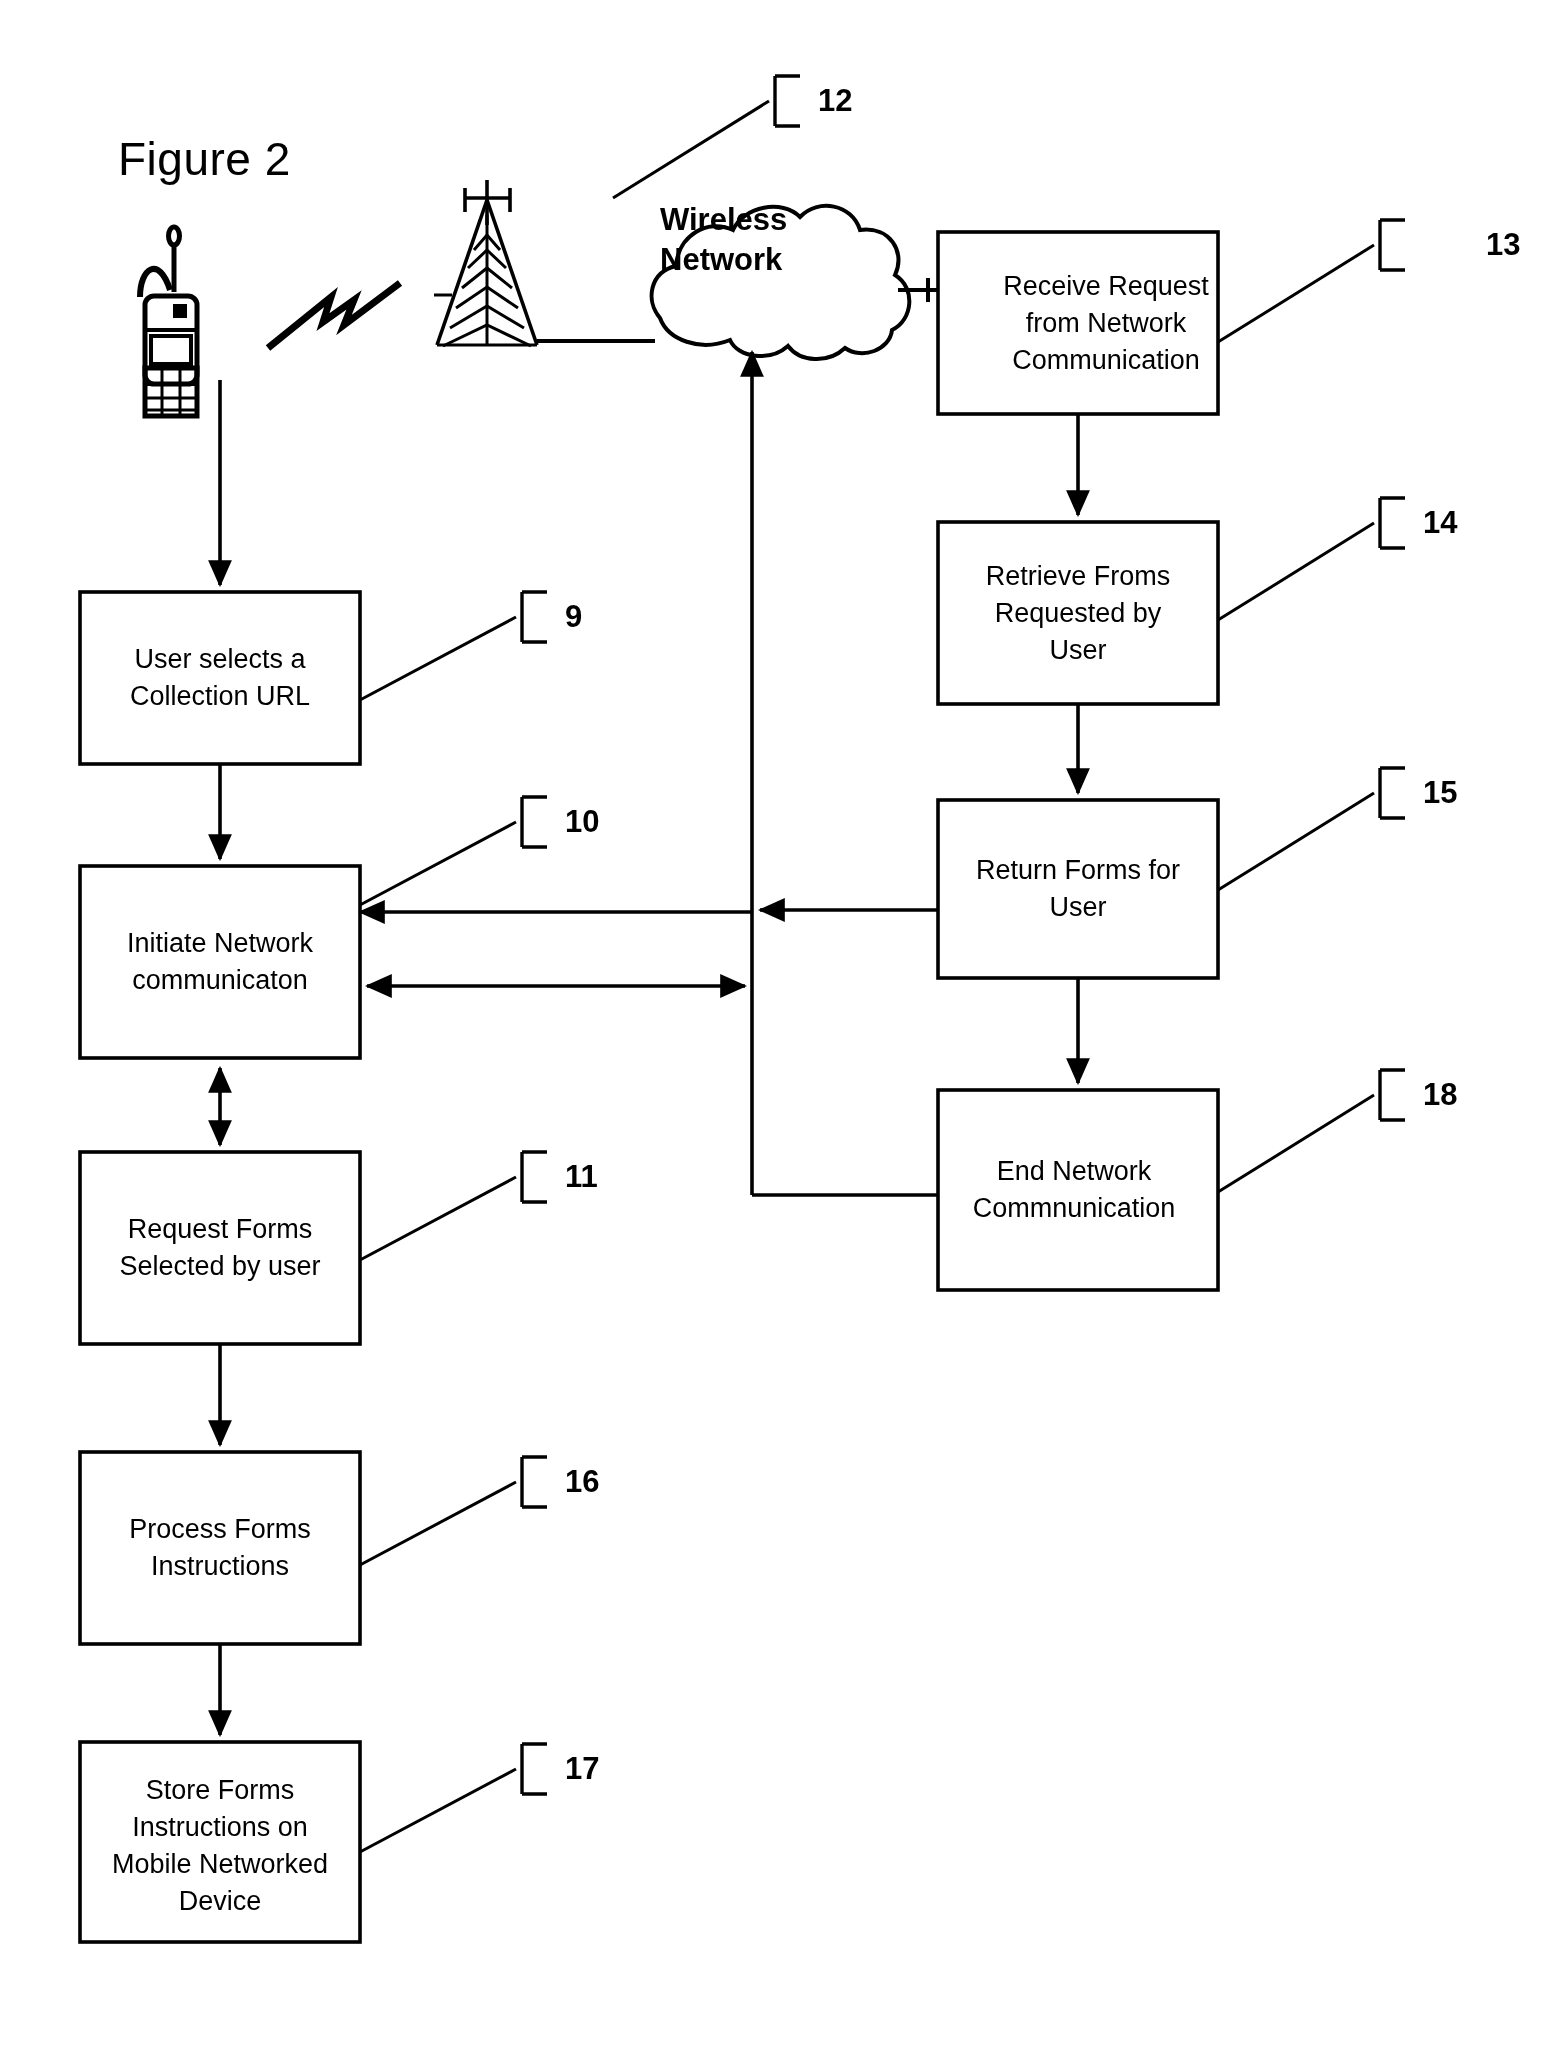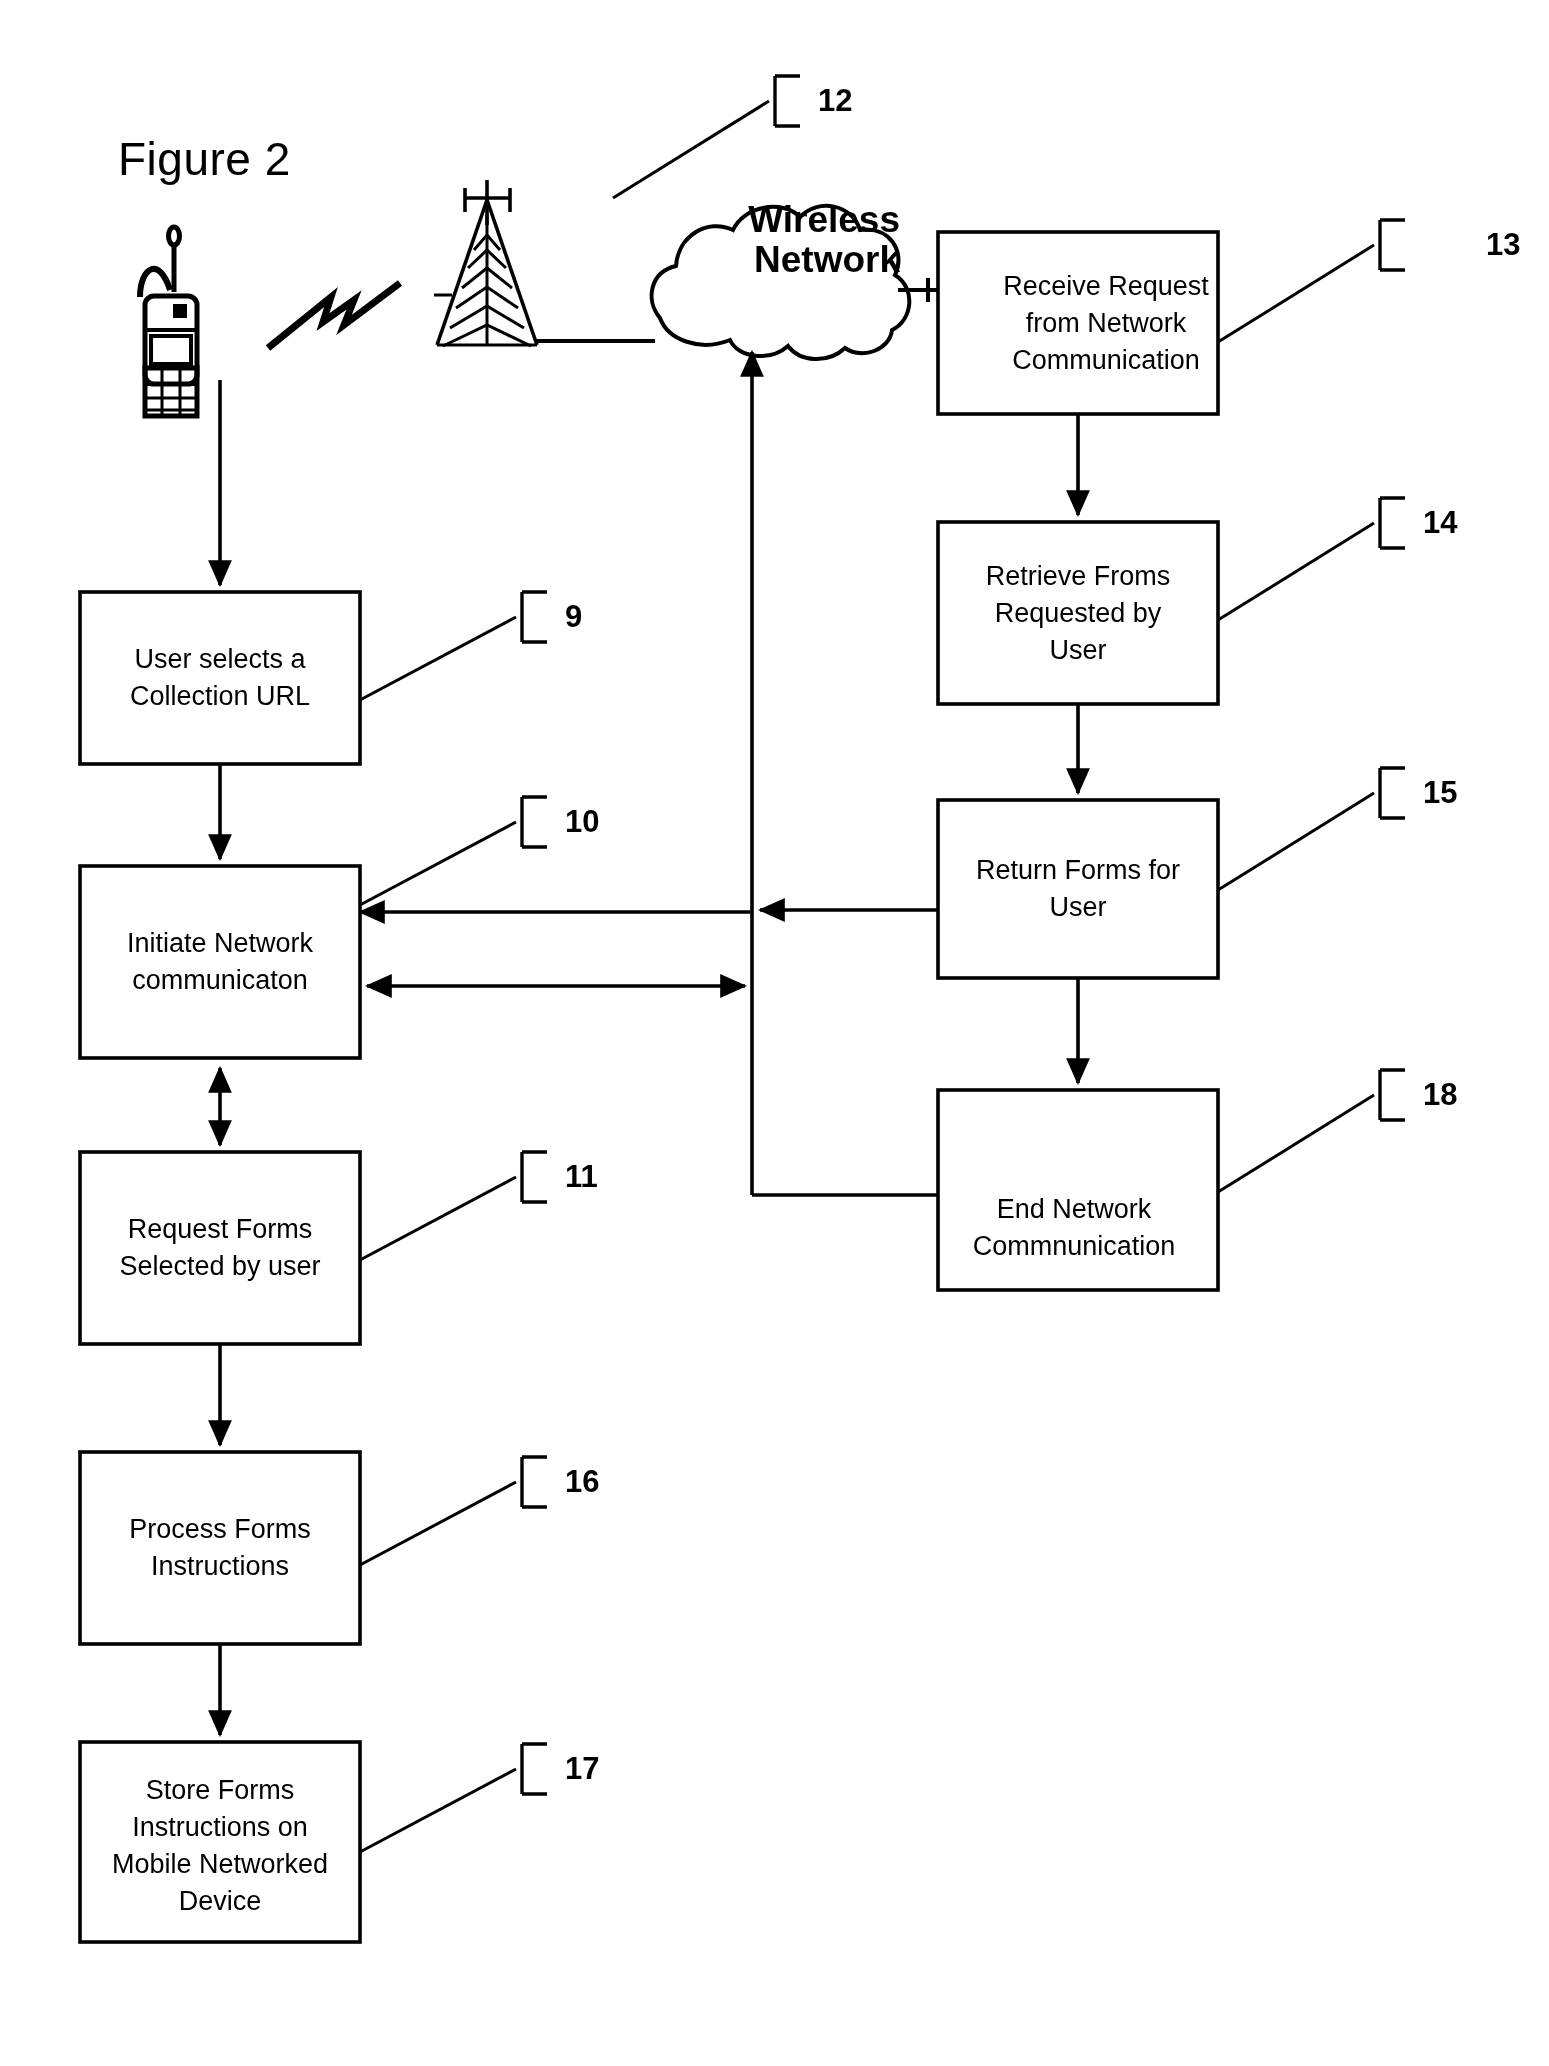--- a/index.html
+++ b/index.html
@@ -45,22 +45,22 @@
     pointer-events: none;
   }
   .refnum {
     position: absolute;
     font-size: 31px;
     font-weight: bold;
     white-space: nowrap;
   }
   .cloud-label {
     position: absolute;
-    text-align: right;
-    font-size: 37px;
+    text-align: left;
+    font-size: 31px;
     line-height: 40px;
     white-space: pre-line;
     font-weight: 600;
   }
 </style>
 </head>
 <body>
 
 <div id="canvas">
 
@@ -247,21 +247,21 @@
 Device</div>
 
   <div class="pbox-label" style="left:938px; top:232px; width:336px; height:182px;">Receive Request
 from Network
 Communication</div>
   <div class="pbox-label" style="left:938px; top:522px; width:280px; height:182px;">Retrieve Froms
 Requested by
 User</div>
   <div class="pbox-label" style="left:938px; top:800px; width:280px; height:178px;">Return Forms for
 User</div>
-  <div class="pbox-label" style="left:938px; top:1090px; width:272px; height:200px;margin-top:38px;">End Network
+  <div class="pbox-label" style="left:938px; top:1090px; width:272px; height:200px;">End Network
 Commnunication</div>
 
   <div class="refnum" style="left:818px; top:83px;">12</div>
   <div class="refnum" style="left:1486px; top:227px;">13</div>
   <div class="refnum" style="left:1423px; top:505px;">14</div>
   <div class="refnum" style="left:1423px; top:775px;">15</div>
   <div class="refnum" style="left:1423px; top:1077px;">18</div>
   <div class="refnum" style="left:565px; top:599px;">9</div>
   <div class="refnum" style="left:565px; top:804px;">10</div>
   <div class="refnum" style="left:565px; top:1159px;">11</div>

